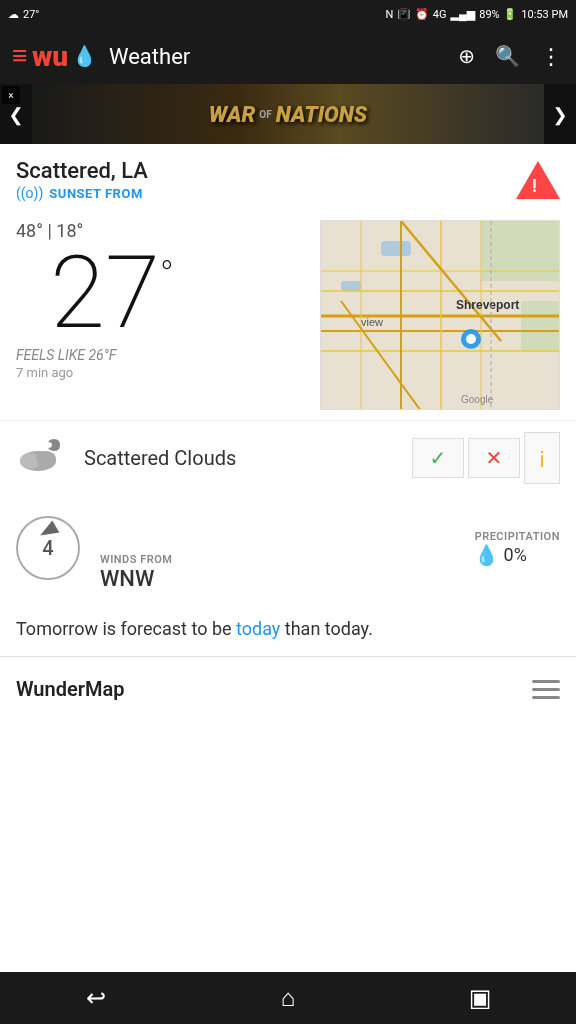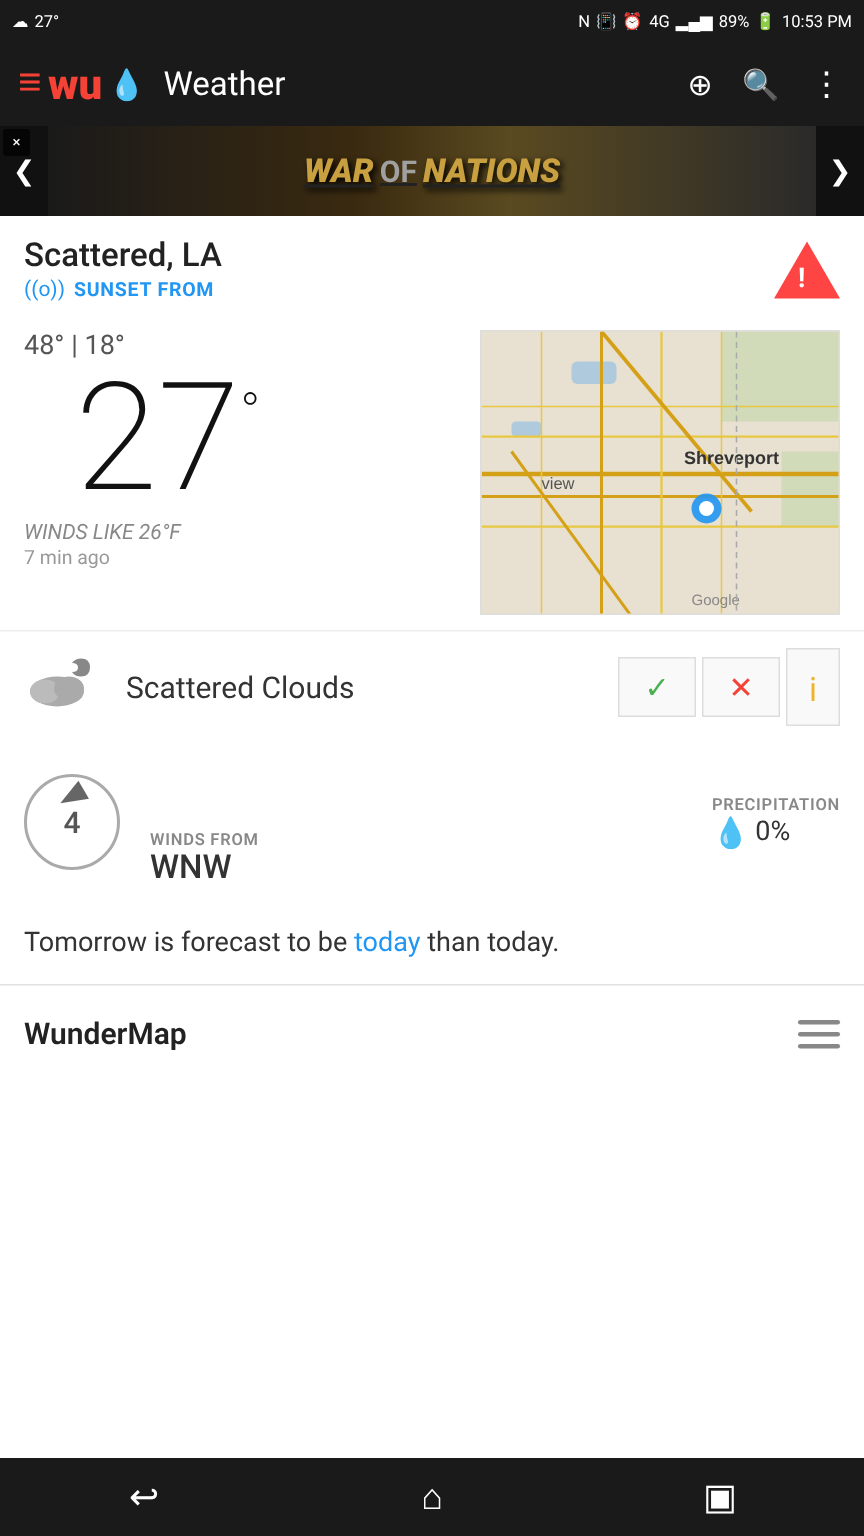--- a/index.html
+++ b/index.html
@@ -69,31 +69,30 @@
       position: relative;
       overflow: hidden;
     }
     .ad-content {
       flex: 1;
       display: flex;
       align-items: center;
       justify-content: center;
       background: linear-gradient(90deg, #1a1a1a 0%, #3a2a10 40%, #5a4a20 60%, #2a2a2a 100%);
       height: 100%;
-      text-decoration: underline;
     }
     .ad-text-war {
       font-size: 22px;
       font-weight: 900;
       color: #c8a040;
       text-shadow: 2px 2px 4px #000;
       font-style: italic;
     }
     .ad-text-of {
-      font-size: 20px;
+      font-size: 10px;
       font-weight: bold;
       color: #a0a0a0;
       margin: 3px 4px;
     }
     .ad-text-nations {
       font-size: 22px;
       font-weight: 900;
       color: #c8a040;
       text-shadow: 2px 2px 4px #000;
       font-style: italic;
@@ -491,21 +490,21 @@
     <div class="temp-range">
       <span>48°</span>
       <span>|</span>
       <span>18°</span>
     </div>
     <div class="temp-display">
       <span class="temp-big">27</span>
       <span class="temp-degree">°</span>
     </div>
     <div class="feels-like">
-      <span>WINDS LIKE</span>
+      <span>FEELS LIKE</span>
       <span>26°F</span>
     </div>
     <div class="updated-time">7 min ago</div>
   </div>
 
   <div class="weather-map">
     <svg width="240" height="190" viewBox="0 0 240 190">
 
       <rect width="240" height="190" fill="#e8e0d0"></rect>
 

